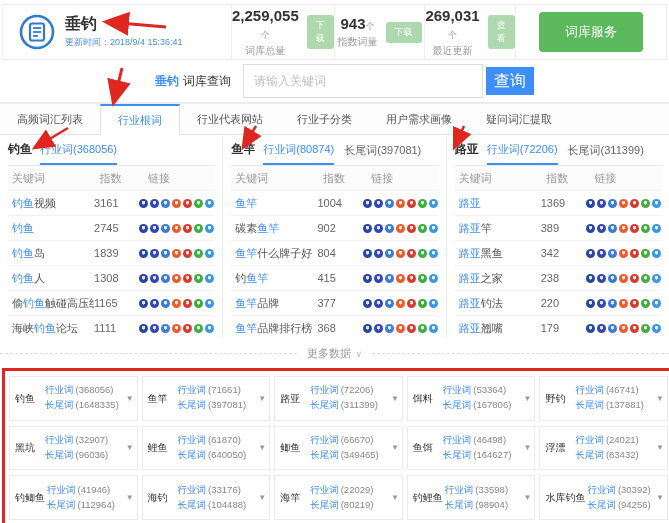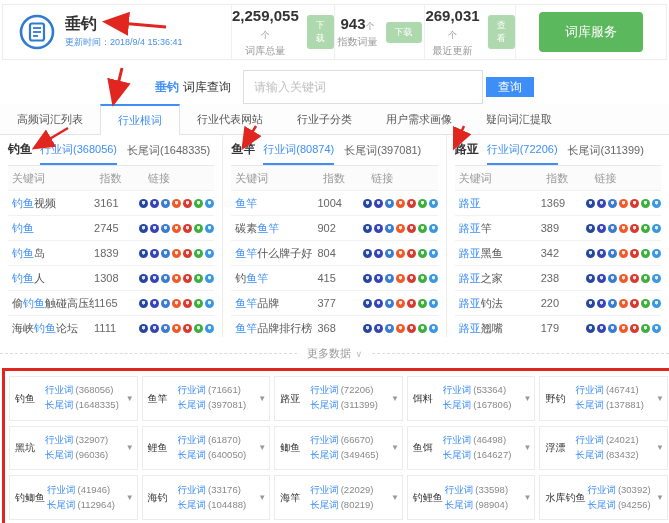--- a/index.html
+++ b/index.html
@@ -20,29 +20,29 @@
   .stat-col{text-align:center;}
   .stat-v{font-size:15px;font-weight:bold;color:#333;}
   .stat-v .unit{font-size:9px;font-weight:normal;color:#999;}
   .stat-l{font-size:10px;color:#999;margin-top:2px;}
   .badge{margin-left:8px;background:#aed9ae;color:#fff;font-size:9px;
     border:none;border-radius:3px;padding:4px 9px;cursor:pointer;}
   .svc-wrap{width:150px;display:flex;justify-content:center;border-left:1px solid #f0f0f0;height:100%;align-items:center;}
   .svc{background:#5cb85c;color:#fff;border:none;border-radius:4px;
     font-size:13px;padding:11px 26px;cursor:pointer;}
   
-  .srch{position:absolute;left:0;top:66px;width:669px;height:42px;
+  .srch{position:absolute;left:0;top:60px;width:669px;height:42px;
     border-bottom:2px solid #ececec;display:flex;align-items:center;background:#fff;}
   .srch-label{margin-left:155px;font-size:12px;white-space:nowrap;}
   .srch-label .kw{color:#3e8ef7;font-weight:bold;margin-right:4px;}
   .srch-input{margin-left:12px;width:240px;height:28px;border:1px solid #ddd;
     font-size:12px;padding:16px 10px;color:#333;outline:none;box-sizing:border-box;}
   .srch-input::placeholder{color:#c0c0c0;}
-  .srch-btn{margin-left:3px;width:48px;height:20px;background:#3e8ef7;color:#fff;
-    border:none;font-size:12px;cursor:pointer;}
+  .srch-btn{margin-left:3px;width:48px;height:28px;background:#3e8ef7;color:#fff;
+    border:none;font-size:16px;cursor:pointer;}
   
   .nav{position:absolute;left:0;top:104px;width:669px;height:30px;
     border-bottom:1px solid #e3e3e3;background:#fdfdfd;display:flex;align-items:stretch;}
   .ntab{padding:0 17px;display:flex;align-items:center;font-size:11px;color:#555;cursor:pointer;}
   .ntab.act{background:#fff;color:#3e8ef7;border-top:2px solid #3e8ef7;
     border-left:1px solid #e3e3e3;border-right:1px solid #e3e3e3;margin-bottom:-1px;}
   
   .cols{position:absolute;left:0;top:135px;width:669px;height:202px;display:flex;}
   .col{flex:1;padding:0 8px;box-sizing:border-box;}
   .col + .col{border-left:1px solid #ececec;}
@@ -146,21 +146,20 @@
     <div class="ntab">行业子分类</div>
     <div class="ntab">用户需求画像</div>
     <div class="ntab">疑问词汇提取</div>
   </div>
 
 <div class="cols">
     <div class="col">
       <div class="col-head">
         <span class="root">钓鱼</span>
         <span class="ctab">行业词(368056)</span>
-        <span class="ctab2">长尾词(1648335)</span>
       </div>
       <div class="thead">
         <span class="h1">关键词</span>
         <span class="h2">指数</span>
         <span class="h3">链接</span>
       </div>
       <div class="row">
         <span class="kw"><span class="kh">钓鱼</span><span class="kp">视频</span></span>
         <span class="idx">3161</span>
         <span class="icons">

